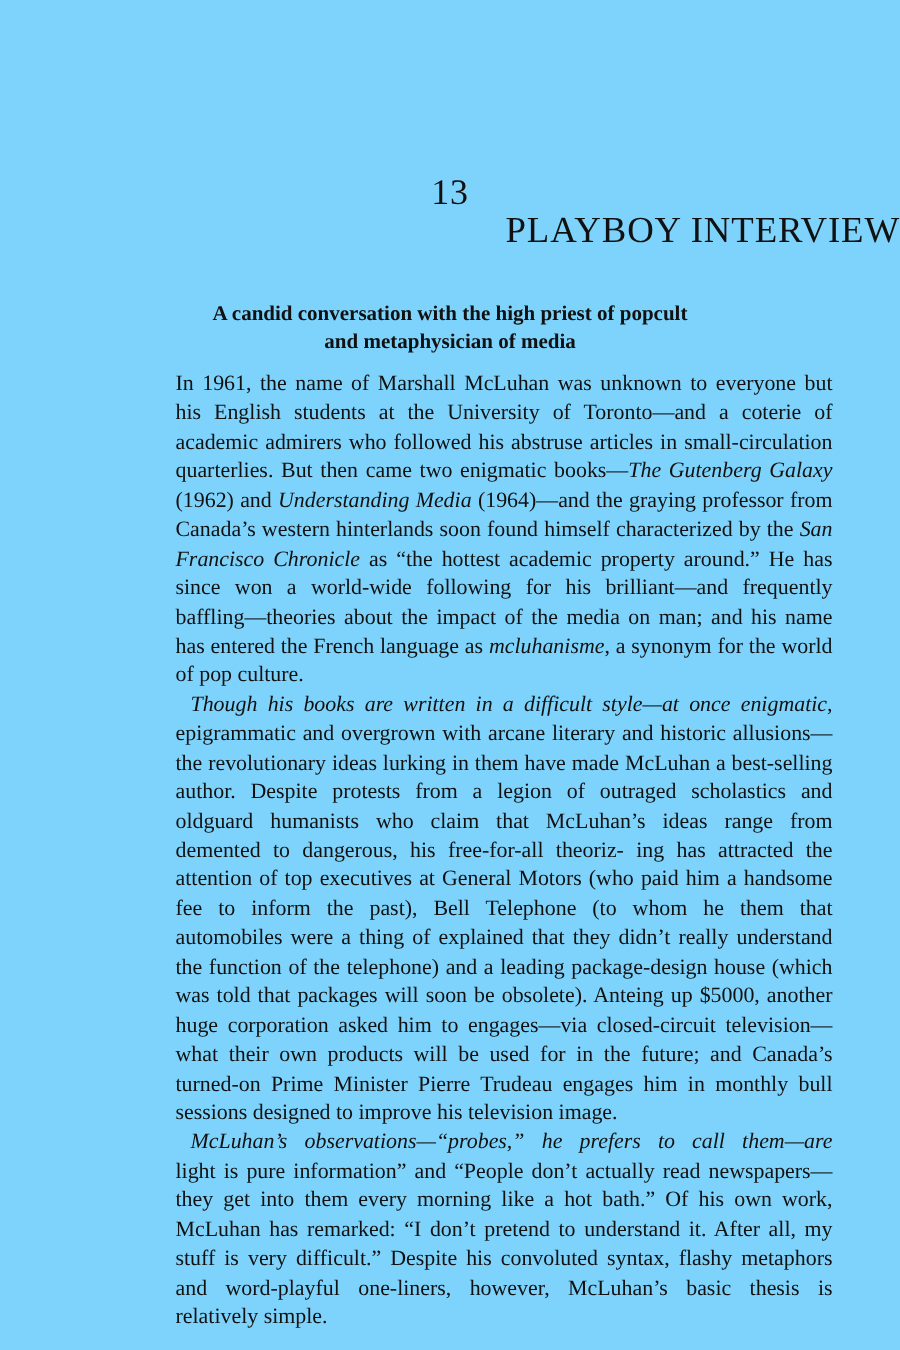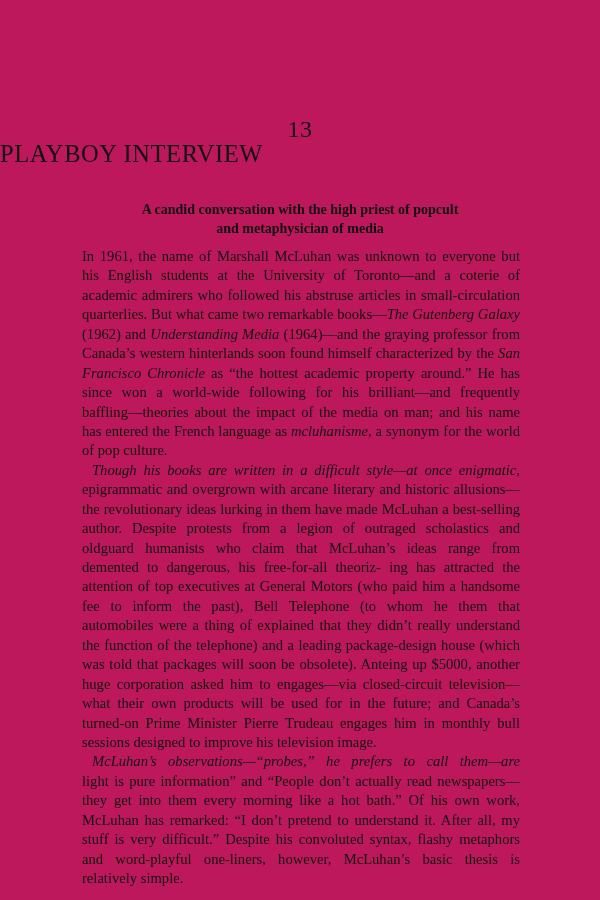--- a/index.html
+++ b/index.html
@@ -12,36 +12,36 @@
       height: 900px;
       position: relative;
       overflow: hidden;
       font-family: "Liberation Serif", "DejaVu Serif", serif;
       color: #111111;
     }
     .page {
       position: absolute;
       left: 0; top: 0;
       width: 600px; height: 900px;
-      background: #be185d;
+      background: #7dd3fc;
     }
     .chapter-number {
       position: absolute;
       top: 116px;
       left: 0; width: 600px;
       text-align: center;
       font-size: 24px;
       line-height: 26px;
       letter-spacing: 0.5px;
     }
     .chapter-title {
       position: absolute;
       top: 141px;
       left: 0; width: 600px;
-      text-align: left;
+      text-align: right;
       font-size: 24.5px;
       line-height: 26px;
       letter-spacing: 0.6px;
     }
     .subtitle {
       position: absolute;
       top: 201px;
       left: 0; width: 600px;
       text-align: center;
       font-size: 14px;
@@ -74,20 +74,21 @@
     }
     .para .line.indent {
       padding-left: 10px;
       font-style: italic;
     }
     .para .line span.j {
       display: inline-block;
       width: 100%;
       text-align: justify;
       text-align-last: justify;
+      margin-left: 35px;
     }
     .para .line.last span.j {
       text-align-last: left;
     }
     em { font-style: italic; }
   </style>
 </head>
 <body>
 
 <div class="page">
@@ -97,21 +98,21 @@
   <div class="subtitle">
     <span>A candid conversation with the high priest of popcult</span>
     <span>and metaphysician of media</span>
   </div>
 
   <div class="body-text" id="body-text">
       <div class="para">
         <div class="line"><span class="j"><span>In 1961, the name of Marshall McLuhan was unknown to everyone but</span></span></div>
         <div class="line"><span class="j"><span>his English students at the University of Toronto—and a coterie of</span></span></div>
         <div class="line"><span class="j"><span>academic admirers who followed his abstruse articles in small-circulation</span></span></div>
-        <div class="line"><span class="j"><span>quarterlies. But what came two remarkable books—</span><em>The Gutenberg Galaxy</em></span></div>
+        <div class="line"><span class="j"><span>quarterlies. But then came two enigmatic books—</span><em>The Gutenberg Galaxy</em></span></div>
         <div class="line"><span class="j"><span>(1962) and </span><em>Understanding Media</em><span> (1964)—and the graying professor from</span></span></div>
         <div class="line"><span class="j"><span>Canada’s western hinterlands soon found himself characterized by the </span><em>San</em></span></div>
         <div class="line"><span class="j"><em>Francisco Chronicle</em><span> as “the hottest academic property around.” He has</span></span></div>
         <div class="line"><span class="j"><span>since won a world-wide following for his brilliant—and frequently</span></span></div>
         <div class="line"><span class="j"><span>baffling—theories about the impact of the media on man; and his name</span></span></div>
         <div class="line"><span class="j"><span>has entered the French language as </span><em>mcluhanisme</em><span>, a synonym for the world</span></span></div>
         <div class="line last"><span class="j"><span>of pop culture.</span></span></div>
       </div>
       <div class="para">
         <div class="line indent"><span class="j"><span>Though his books are written in a difficult style—at once enigmatic,</span></span></div>

